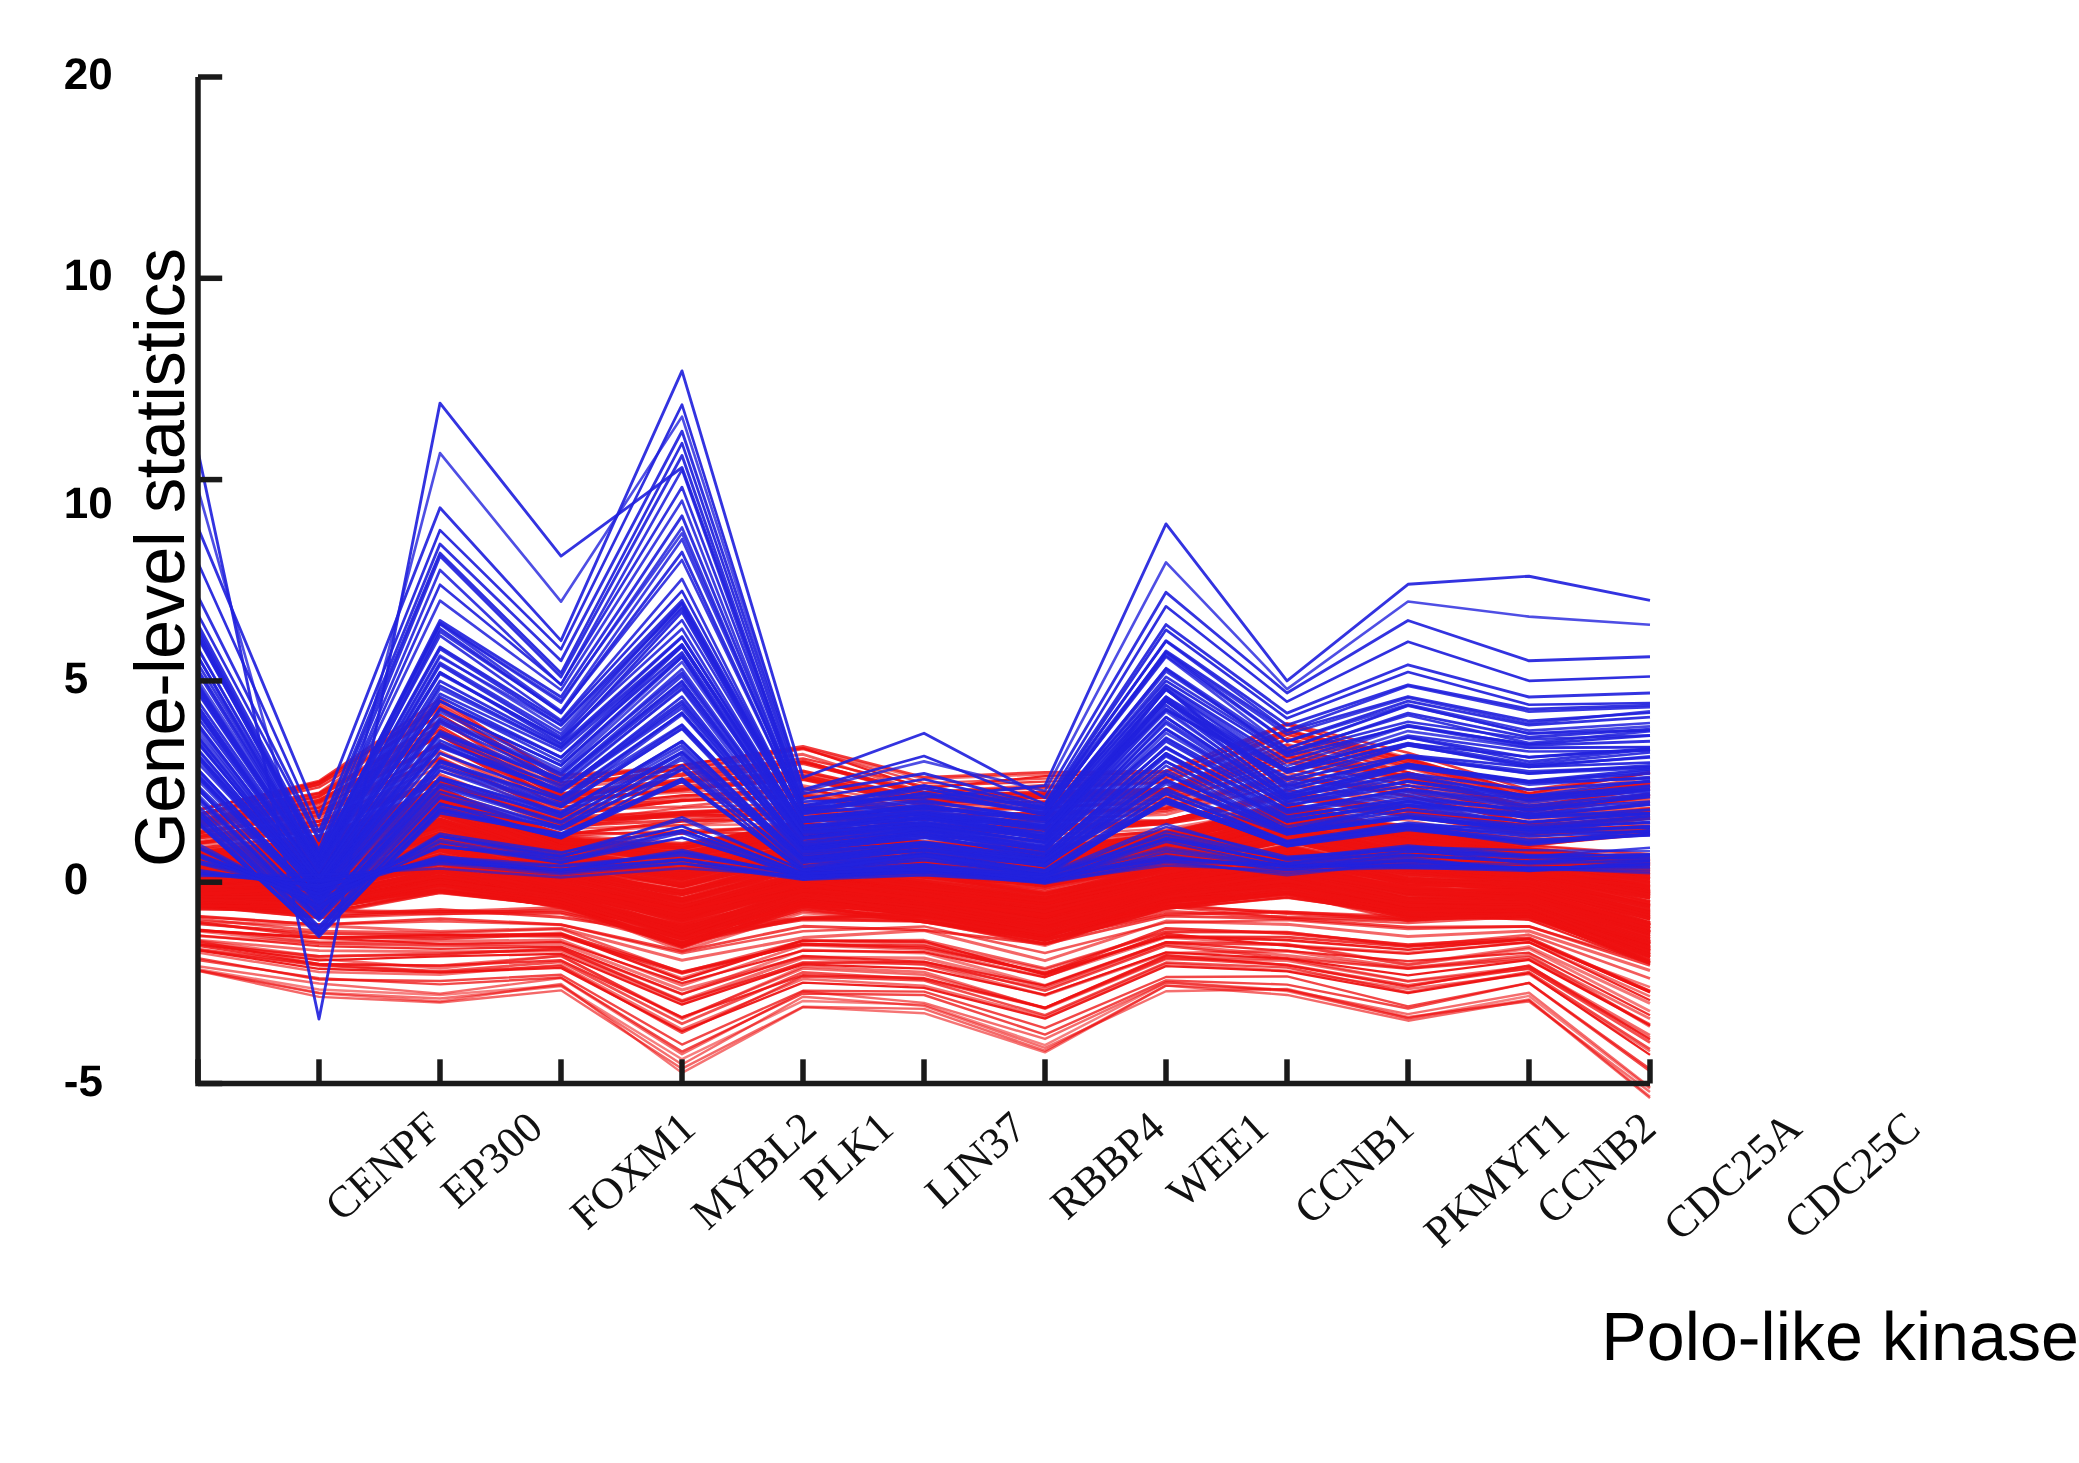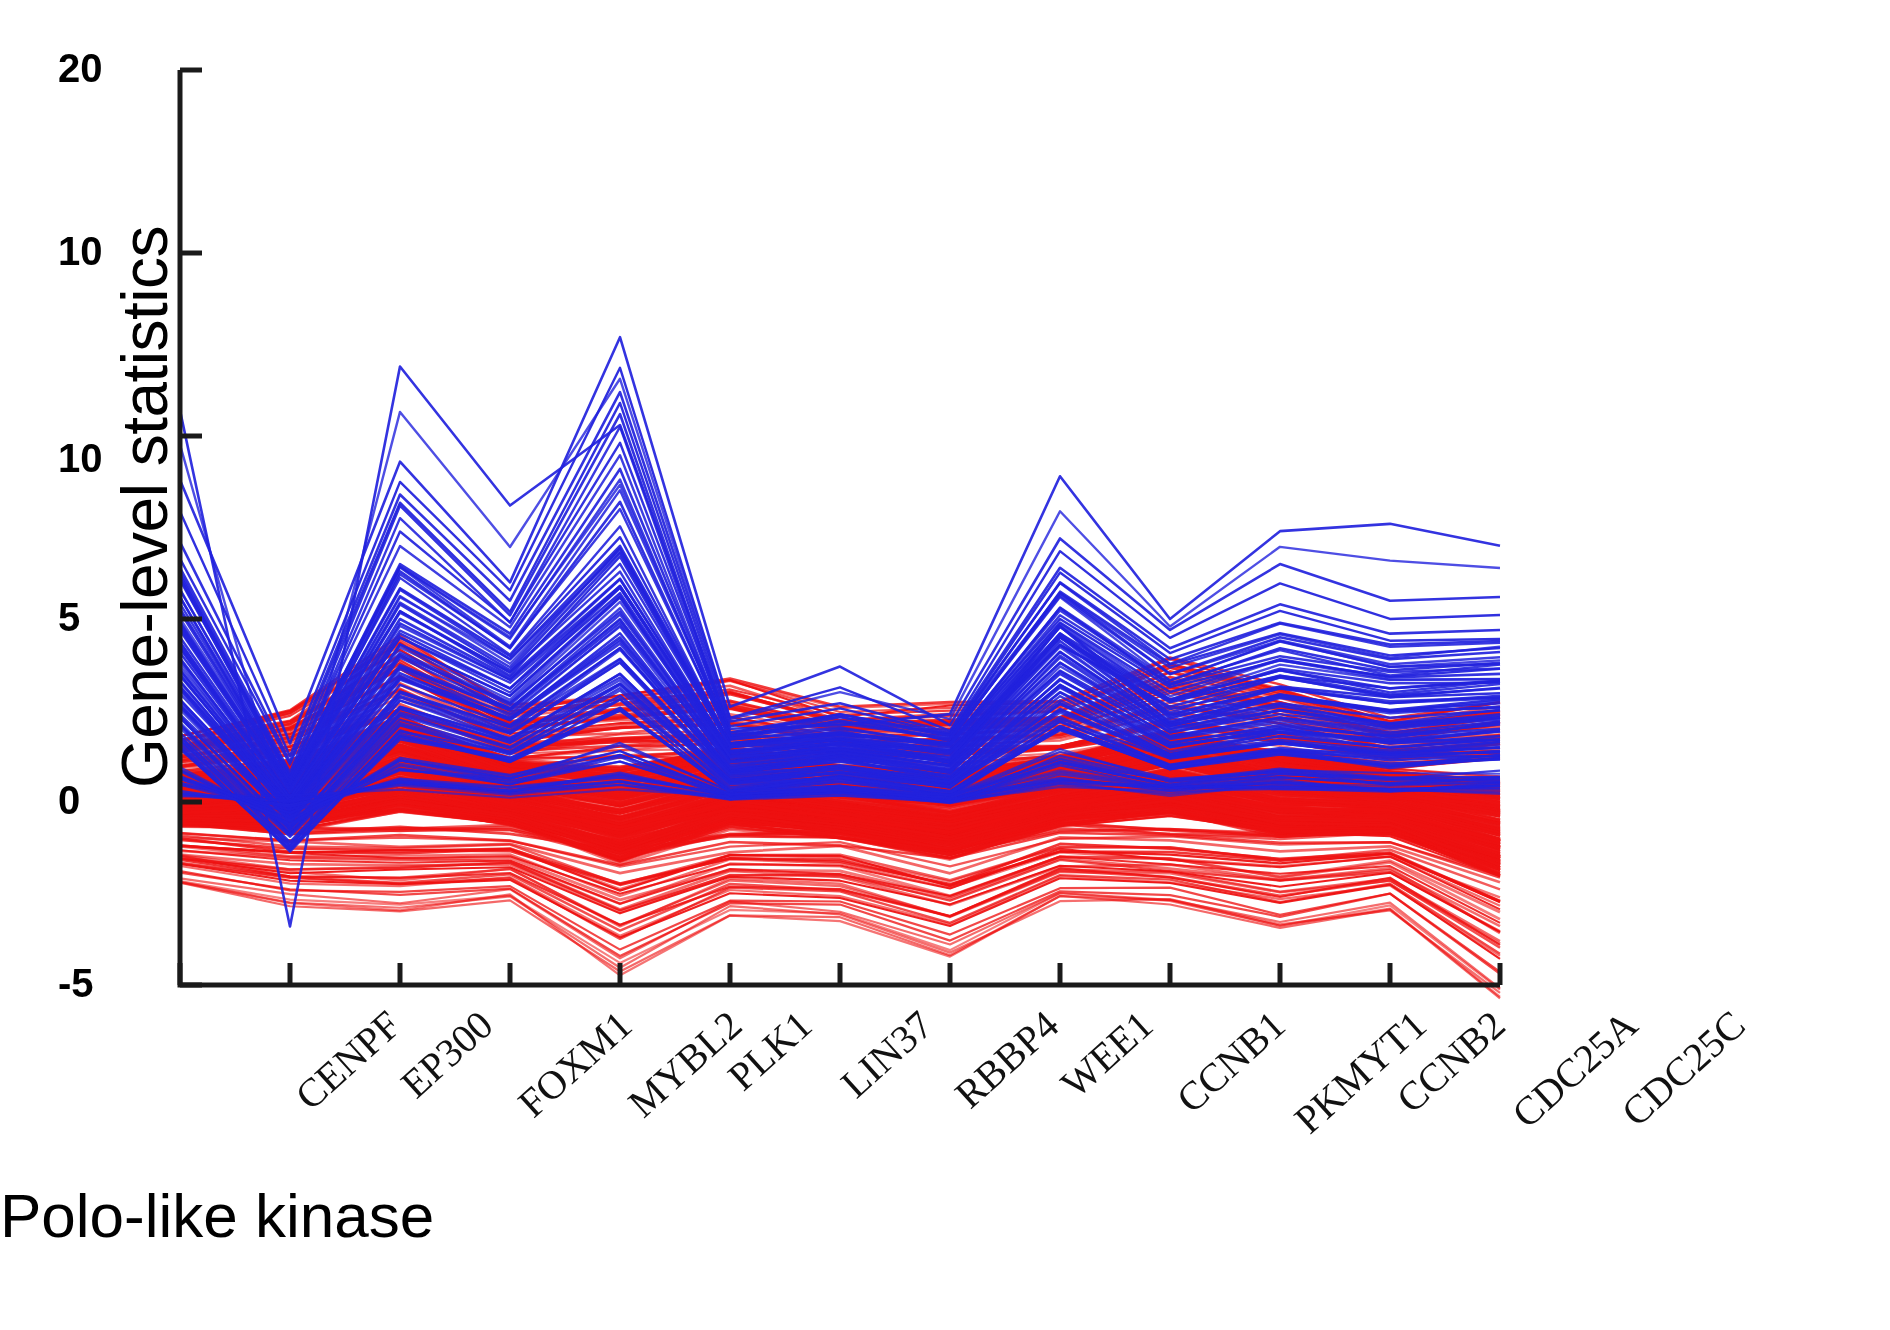--- a/index.html
+++ b/index.html
@@ -20,21 +20,21 @@
     color:#000;
     white-space:nowrap;
     letter-spacing:-0.5px;
   }
 
   
   #xlabel{
     position:absolute;
     left:0px; top:1180px;
     width:1890px;
-    text-align:left;
+    text-align:right;
     font-family:"Liberation Sans",sans-serif;
     font-size:62px;
     color:#000;
   }
 
   
   #plot{
     position:absolute;
     left:180px; top:70px;
     width:1320px; height:915px;

